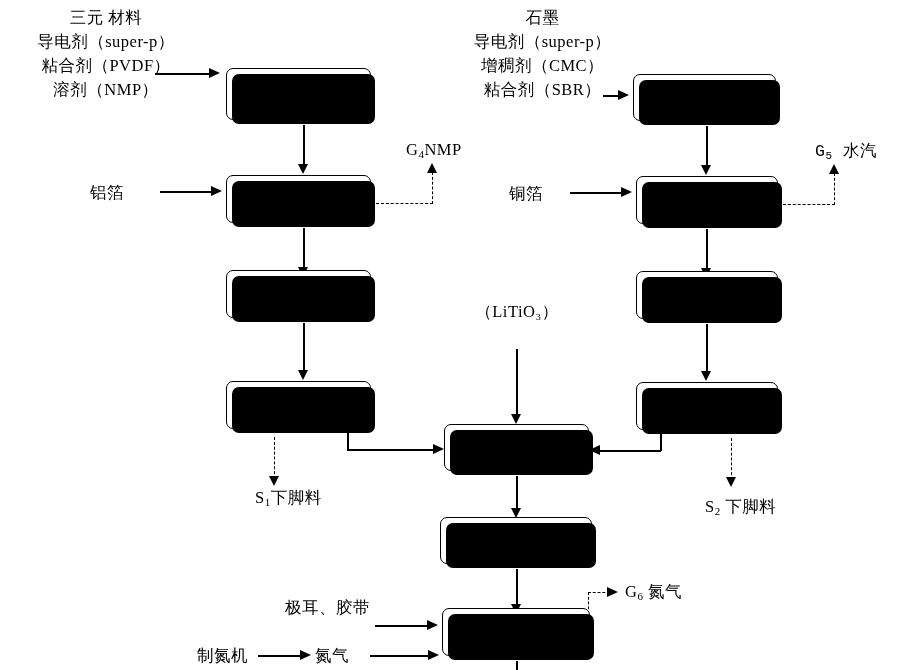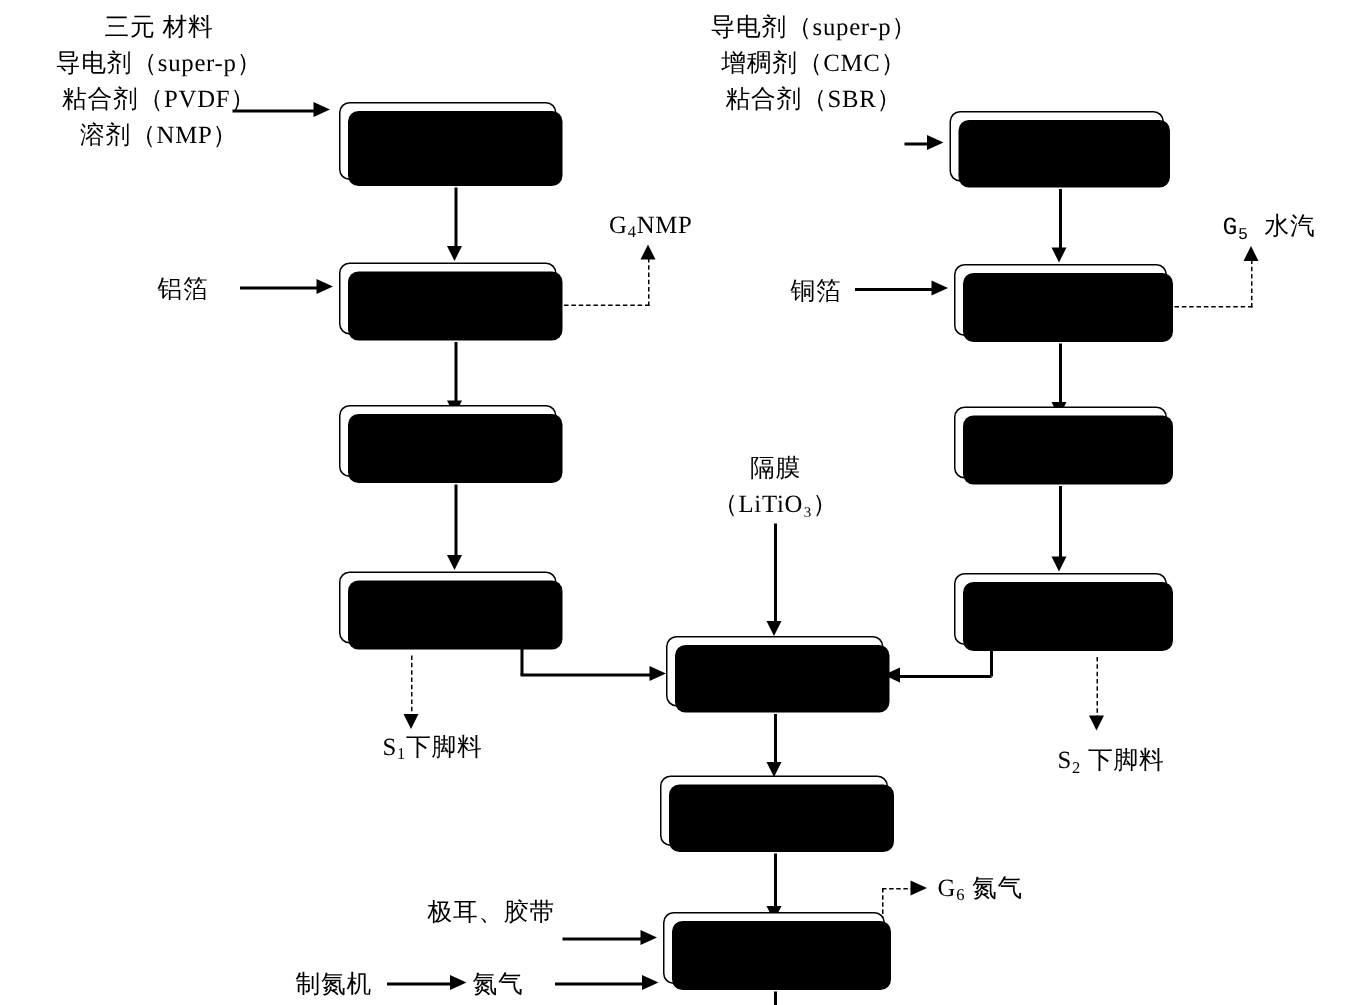--- a/index.html
+++ b/index.html
@@ -130,21 +130,21 @@
   <div class="ln h" style="left:155px; top:73px; width:56px;"></div>
   <div class="ar right" style="left:209px; top:68px;"></div>
 
   <div class="box" style="left:226px; top:68px; width:145px; height:52px;">
     <span>正极混料</span>
   </div>
 
   <div class="ln v" style="left:303px; top:125px; height:42px;"></div>
   <div class="ar down" style="left:298px; top:164px;"></div>
 
-  <div class="label" style="left:105px; top:182px;">铝箔</div>
+  <div class="label" style="left:90px; top:182px;">铝箔</div>
   <div class="ln h" style="left:160px; top:191px; width:56px;"></div>
   <div class="ar right" style="left:211px; top:186px;"></div>
 
   <div class="box" style="left:226px; top:175px; width:145px; height:48px;">
     <span>涂布干燥</span>
   </div>
 
   <div class="dash-h" style="left:376px; top:203px; width:57px;"></div>
   <div class="dash-v" style="left:432px; top:172px; height:32px;"></div>
   <div class="ar up" style="left:427px; top:163px;"></div>
@@ -170,36 +170,37 @@
   <div class="ar down" style="left:269px; top:476px;"></div>
   <div class="label" style="left:255px; top:487px;">
     <span>S</span><sub>1</sub><span>下脚料</span>
   </div>
 
   <div class="ln v" style="left:347px; top:432px; height:18px;"></div>
   <div class="ln h" style="left:347px; top:449px; width:90px;"></div>
   <div class="ar right" style="left:433px; top:444px;"></div>
 
   <div class="label stack" style="left:440px; top:6px; width:205px; text-align:center;">
+    <div>石墨</div>
     <div>导电剂（super-p）</div>
     <div>增稠剂（CMC）</div>
     <div>粘合剂（SBR）</div>
   </div>
 
   <div class="ln h" style="left:603px; top:95px; width:18px;"></div>
   <div class="ar right" style="left:618px; top:90px;"></div>
 
   <div class="box" style="left:633px; top:74px; width:143px; height:47px;">
     <span>负极混料</span>
   </div>
 
   <div class="ln v" style="left:706px; top:126px; height:42px;"></div>
   <div class="ar down" style="left:701px; top:165px;"></div>
 
-  <div class="label" style="left:527px; top:183px;">铜箔</div>
+  <div class="label" style="left:509px; top:183px;">铜箔</div>
   <div class="ln h" style="left:570px; top:192px; width:55px;"></div>
   <div class="ar right" style="left:621px; top:187px;"></div>
 
   <div class="box" style="left:636px; top:176px; width:142px; height:48px;">
     <span>涂布干燥</span>
   </div>
 
   <div class="dash-h" style="left:783px; top:204px; width:52px;"></div>
   <div class="dash-v" style="left:834px; top:173px; height:32px;"></div>
   <div class="ar up" style="left:829px; top:164px;"></div>
@@ -225,21 +226,20 @@
   <div class="ar down" style="left:726px; top:477px;"></div>
   <div class="label" style="left:705px; top:496px;">
     <span>S</span><sub>2</sub> <span>下脚料</span>
   </div>
 
   <div class="ln v" style="left:660px; top:433px; height:18px;"></div>
   <div class="ln h" style="left:597px; top:450px; width:64px;"></div>
   <div class="ar left" style="left:589px; top:445px;"></div>
 
   <div class="label stack" style="left:452px; top:300px; width:130px; text-align:center;">
-    <div>隔膜</div>
     <div>（LiTiO₃）</div>
   </div>
   <div class="ln v" style="left:516px; top:349px; height:68px;"></div>
   <div class="ar down" style="left:511px; top:414px;"></div>
 
   <div class="box" style="left:444px; top:424px; width:145px; height:47px;">
     <span>极片叠片</span>
   </div>
 
   <div class="ln v" style="left:516px; top:476px; height:35px;"></div>

